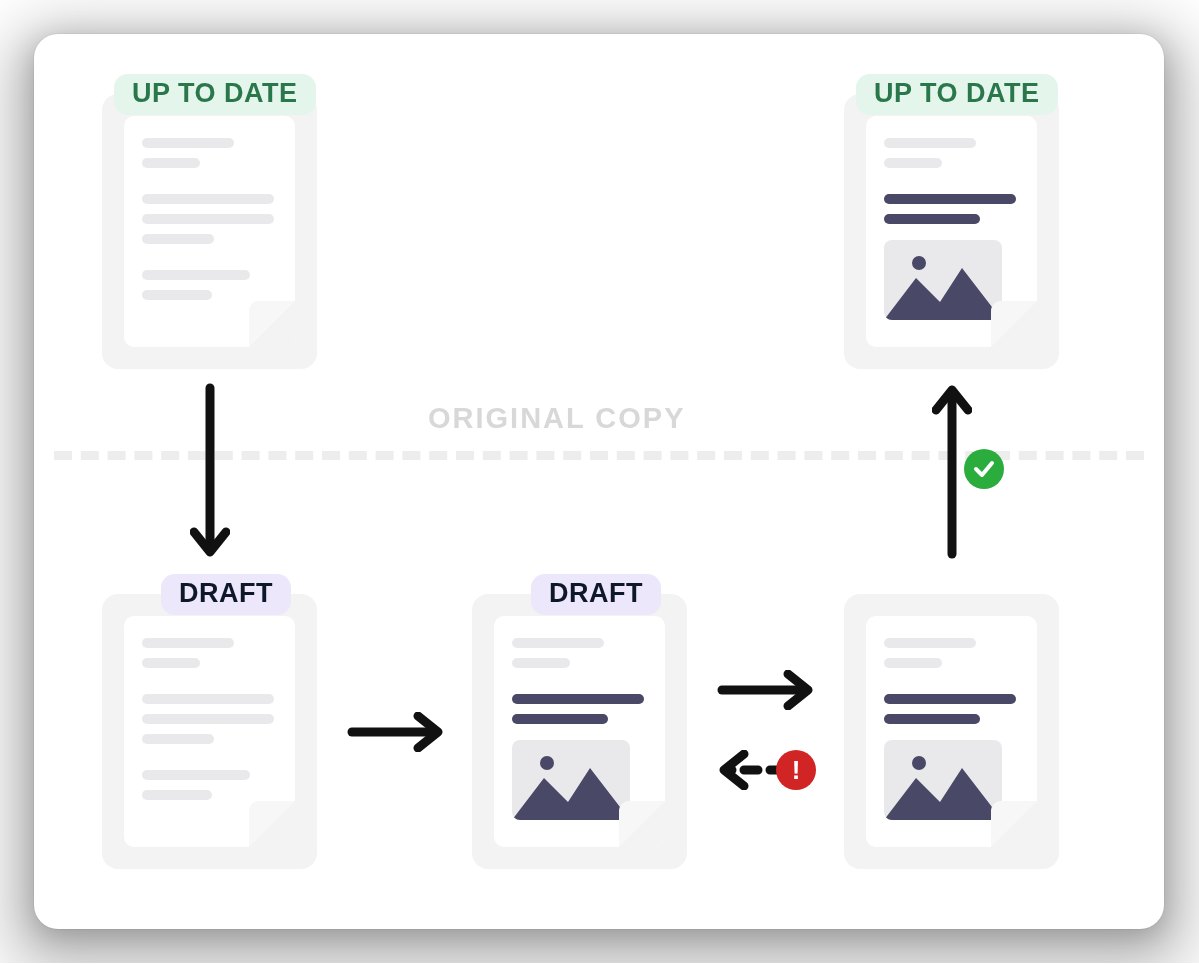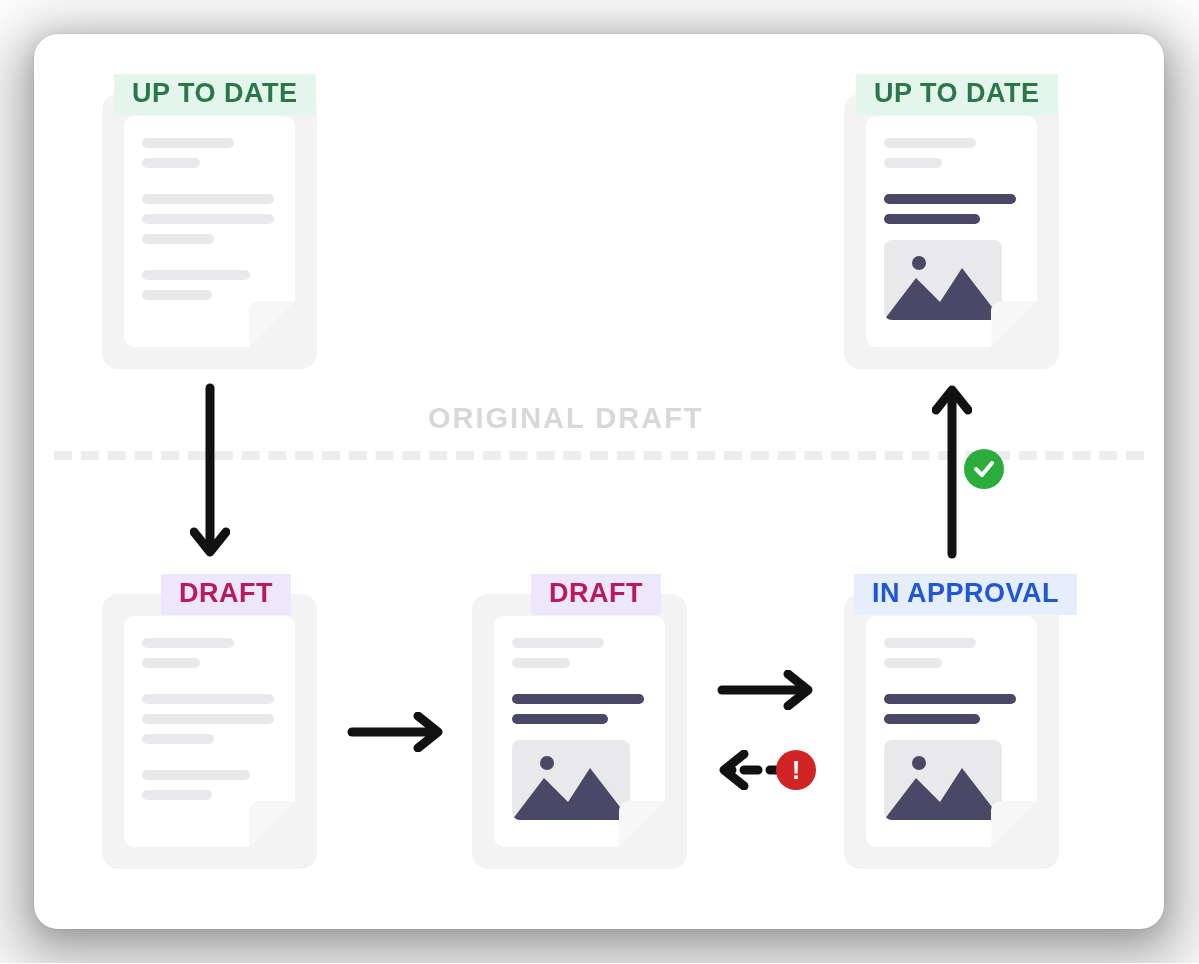--- a/index.html
+++ b/index.html
@@ -12,28 +12,28 @@
     box-shadow:
       0 0 0 1px rgba(0,0,0,.04),
       0 20px 60px 30px rgba(0,0,0,.22),
       0 8px 30px rgba(0,0,0,.25);
   }
 
   
   .badge{
     position:absolute;
     padding:6px 18px 8px 18px;
-    border-radius:1px;
+    border-radius:14px;
     font:700 27px/1 -apple-system,BlinkMacSystemFont,Segoe UI,Arial,sans-serif;
     letter-spacing:.5px;
     white-space:nowrap;
     z-index:5;
   }
   .badge-green{background:#E4F5EB;color:#29774A;}
-  .badge-purple{background:#ECE7FA;color:#be185d;}
+  .badge-purple{background:#ECE7FA;color:#0f172a;}
   .badge-blue{background:#E6EEFC;color:#2057D6;}
 
   
   .doc{
     position:absolute;
     width:215px;height:275px;
     background:#F3F3F3;
     border-radius:16px;
     z-index:1;
   }
@@ -112,21 +112,21 @@
   }
   .dot-green{background:#2BAD3E;}
   .dot-red{background:#D12424;}
 </style>
 </head>
 <body>
 
 <div class="frame">
 
   <div class="divider" style="top:417px;"></div>
-  <div class="zone-label" style="top:370px;left:366px;">ORIGINAL DRAFT</div>
+  <div class="zone-label" style="top:370px;left:366px;">ORIGINAL COPY</div>
 
   <div class="doc" style="left:68px;top:60px;">
     <div class="page">
       <span class="line lg" style="left:18px;top:22px;width:92px;"></span>
       <span class="line lg" style="left:18px;top:42px;width:58px;"></span>
       <span class="line lg" style="left:18px;top:78px;width:132px;"></span>
       <span class="line lg" style="left:18px;top:98px;width:132px;"></span>
       <span class="line lg" style="left:18px;top:118px;width:72px;"></span>
       <span class="line lg" style="left:18px;top:154px;width:108px;"></span>
       <span class="line lg" style="left:18px;top:174px;width:70px;"></span>
@@ -186,21 +186,20 @@
       <span class="line dk" style="left:18px;top:78px;width:132px;"></span>
       <span class="line dk" style="left:18px;top:98px;width:96px;"></span>
       <div class="img-ph" style="left:18px;top:124px;width:118px;height:80px;">
         <div class="moon" style="left:28px;top:16px;"></div>
         <svg viewBox="0 0 118 80" preserveAspectRatio="none">
             <path d="M0 80 L32 38 L56 62 L78 28 L118 80 Z" fill="#494866"></path>
           </svg>
       </div>
     </div>
   </div>
-  <div class="badge badge-blue" style="left:820px;top:540px;">IN APPROVAL</div>
 
   <div class="arrow" style="left:156px;top:348px;">
     <svg width="40" height="178">
         <g stroke="#111" stroke-width="9" fill="none" stroke-linecap="round" stroke-linejoin="round">
       <line x1="20" y1="6" x2="20" y2="168"></line>
       <polyline points="4,150 20,170 36,150"></polyline>
     </g>
       </svg>
   </div>
 

